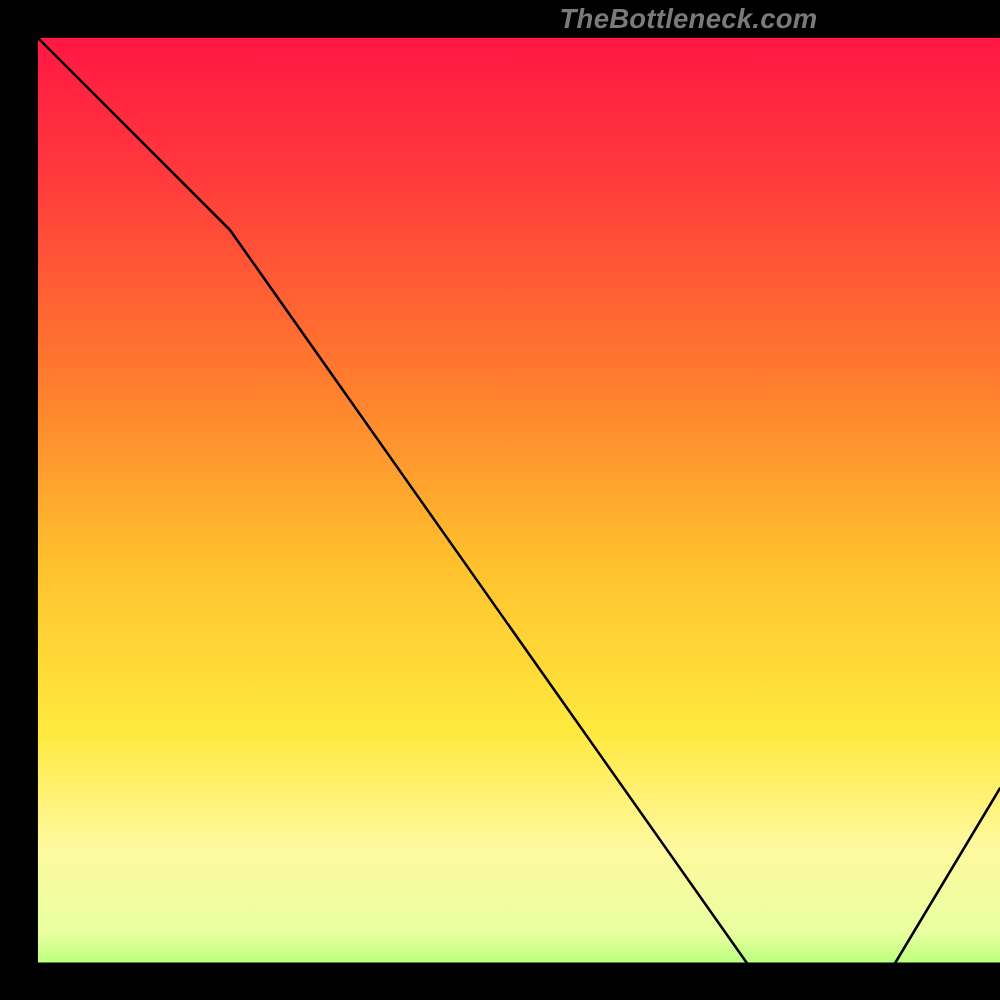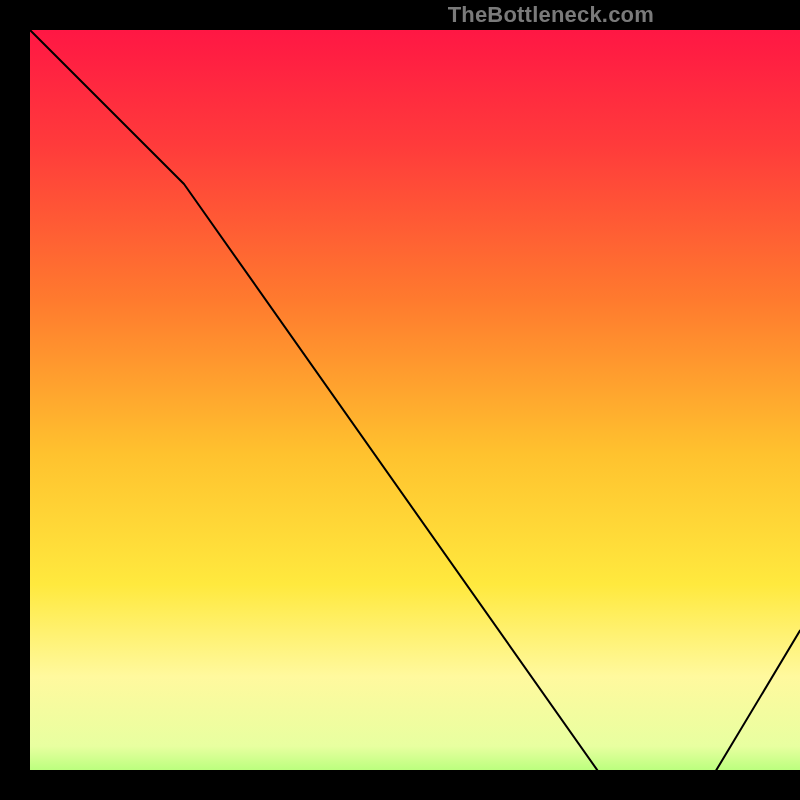--- a/index.html
+++ b/index.html
@@ -8,20 +8,21 @@
     width: 800px;
     height: 800px;
     background: #000;
     font-family: Arial, Helvetica, sans-serif;
     overflow: hidden;
   }
   .frame {
     position: relative;
     width: 660px;
     height: 800px;
+    font-style: italic;
   }
   .watermark {
     position: absolute;
     top: 2px;
     right: 6px;
     color: #7a7a7a;
     font-size: 22px;
     font-weight: 600;
     letter-spacing: 0.2px;
     z-index: 30;

